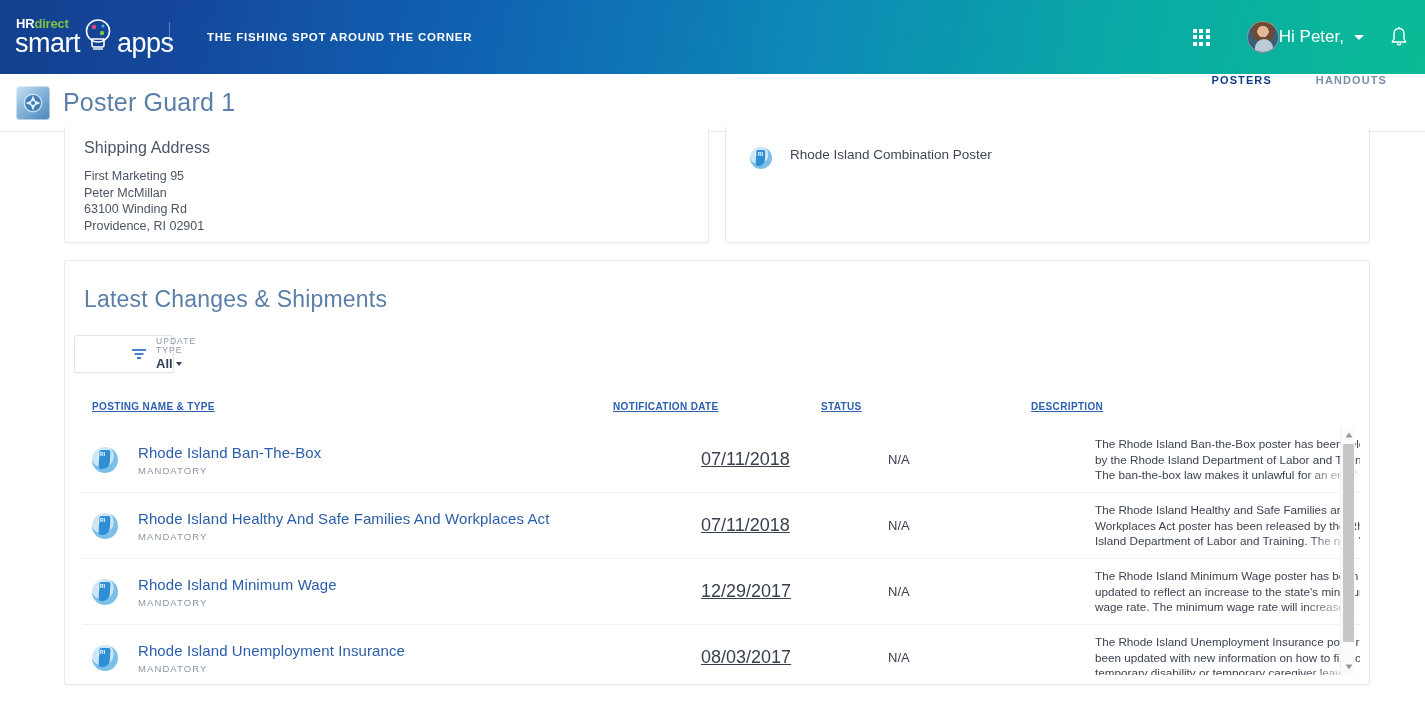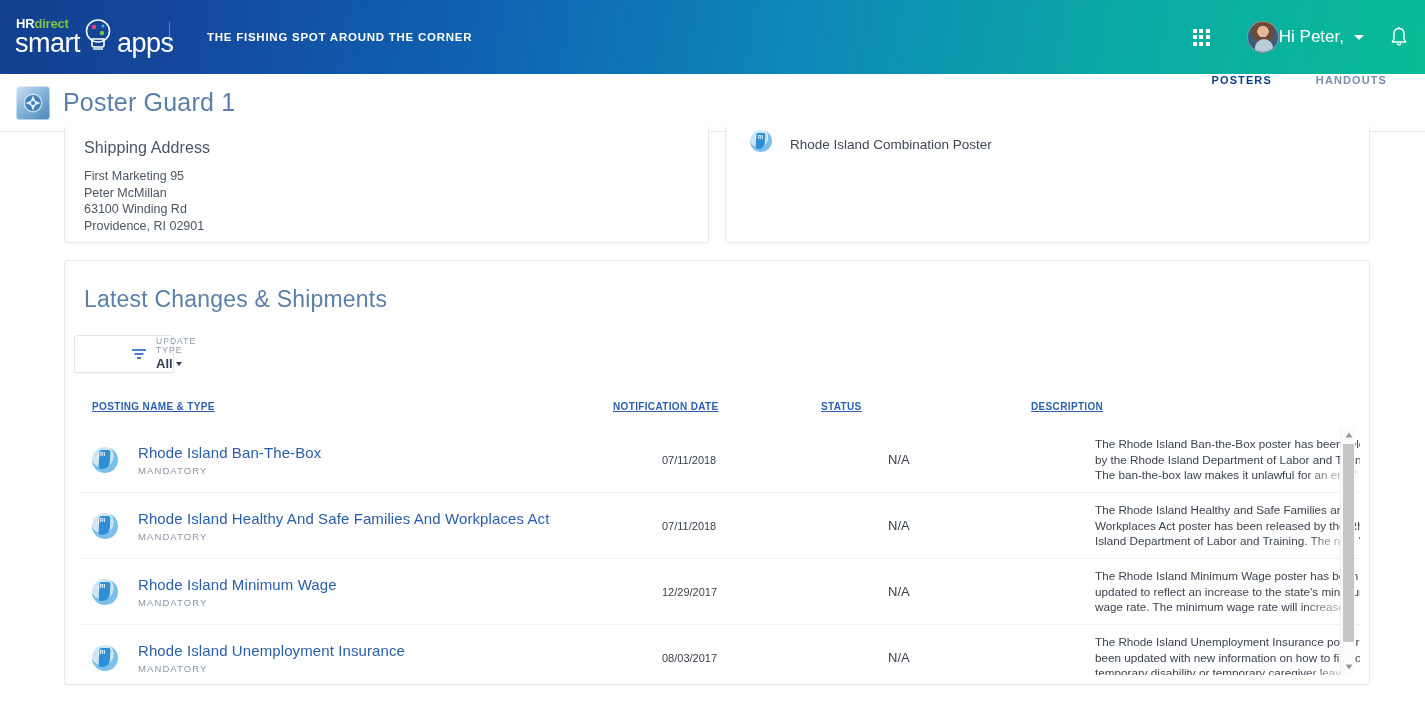--- a/index.html
+++ b/index.html
@@ -117,21 +117,21 @@
 
   .ship-title {
     font-size: 16px; color: #4a5568; font-weight: 400;
     margin: 12px 0 0 19px; letter-spacing: 0.1px;
   }
   .ship-lines { margin: 11px 0 0 19px; }
   .ship-lines div {
     font-size: 12.5px; color: #4b5563; line-height: 16.5px;
   }
 
-  .combo-row { display: flex; align-items: flex-end; padding: 3px 0 0 24px; }
+  .combo-row { display: flex; align-items: flex-start; padding: 3px 0 0 24px; margin-top: 17px; }
   .poster-badge {
     width: 26px; height: 26px; border-radius: 50%;
     background: radial-gradient(circle at 40% 35%, #ffffff 0 18%, #cfe6f7 19% 48%, #7cc0ea 49% 100%);
     position: relative; flex: none;
   }
   .poster-badge::before {
     content: ""; position: absolute; left: 7px; top: 3px;
     width: 11px; height: 19px; background: #2f8fd6;
     border-radius: 2px 2px 7px 3px; transform: skewX(-3deg);
   }
@@ -199,21 +199,21 @@
   .trow:first-child { border-top: none; }
   .cell-name { position: absolute; left: 10px; display: flex; align-items: center; }
   .name-texts { margin-left: 20px; }
   .name-link {
     font-size: 15px; color: #2b5ea8; font-weight: 400; cursor: pointer;
     letter-spacing: 0.1px;
   }
   .name-type {
     font-size: 9.5px; color: #8b96a6; letter-spacing: 1.1px; margin-top: 4px;
   }
-  .cell-date { position: absolute; left: 580px; font-size: 11px; color: #39404d; }
+  .cell-date { position: absolute; left: 619px; font-size: 18px; color: #39404d; text-decoration: underline; }
   .cell-status { position: absolute; left: 806px; font-size: 13px; color: #39404d; }
   .cell-desc {
     position: absolute; left: 1013px; width: 300px;
     font-size: 11.7px; color: #3c4350; line-height: 15.4px;
     max-height: 47px; overflow: hidden; position: absolute;
   }
   .desc-fade {
     position: absolute; right: 0; bottom: 0; width: 92px; height: 16px;
     background: linear-gradient(90deg, rgba(255,255,255,0) 0%, #ffffff 62%);
     pointer-events: none;

